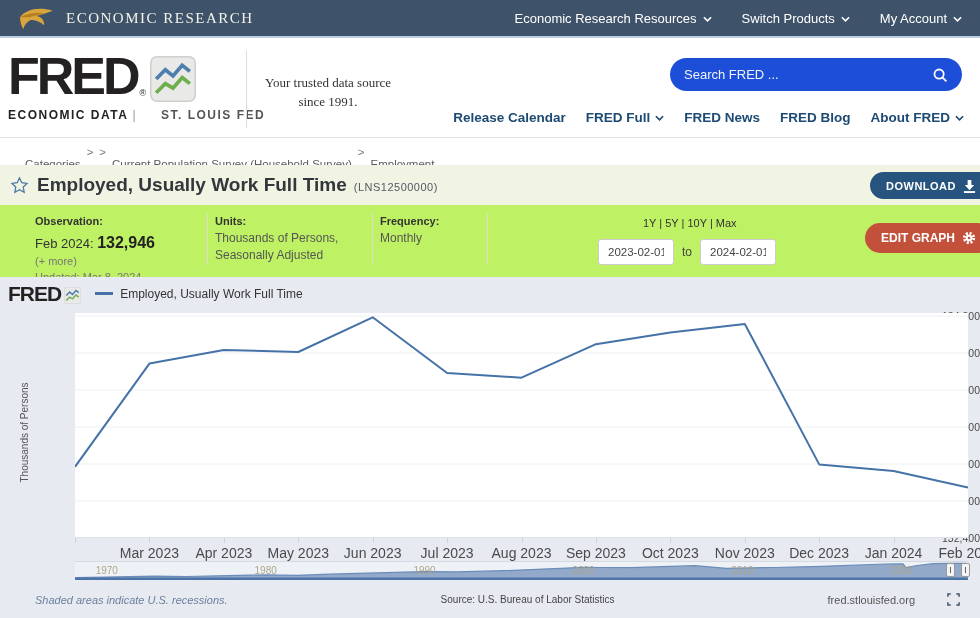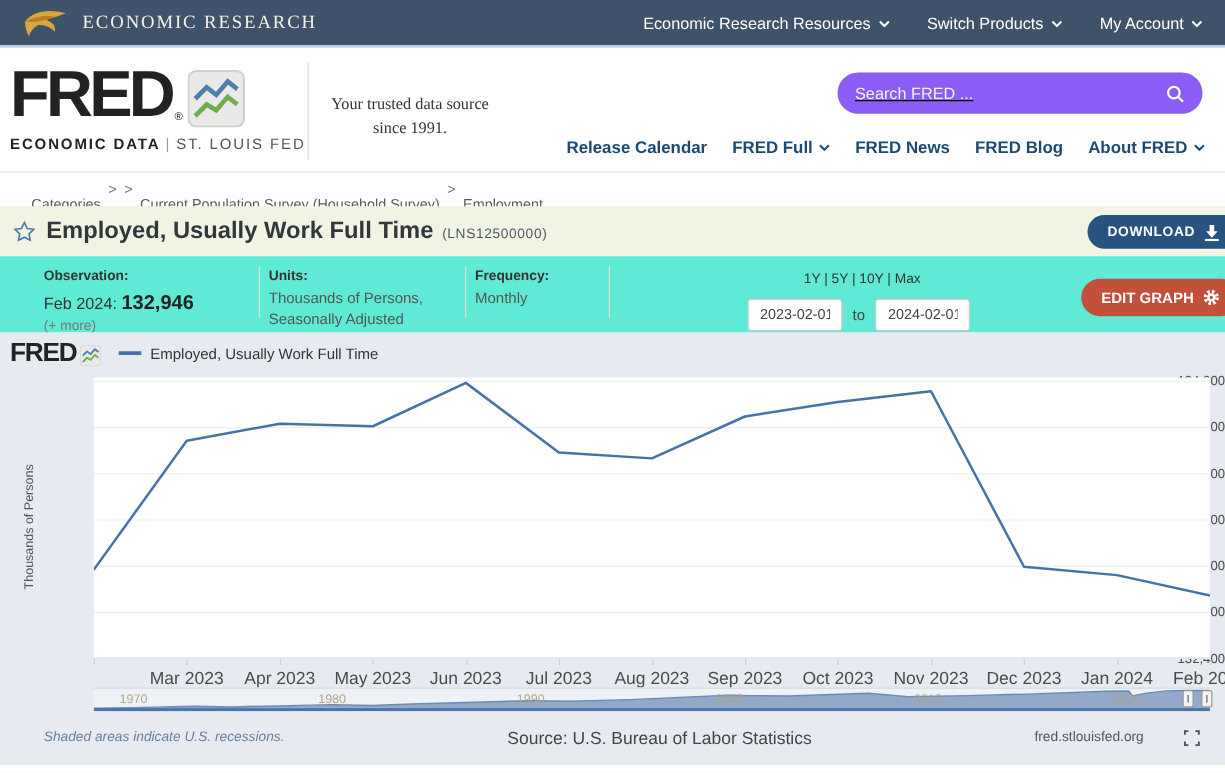--- a/index.html
+++ b/index.html
@@ -17,27 +17,27 @@
   .tn-item svg { margin-top:2px; }
 
   
   .masthead { height:100px; position:relative; background:#fff; border-bottom:1px solid #e2e2e2; }
   .fred-logo { position:absolute; left:8px; top:12px; }
   .fred-word { font-size:52px; font-weight:900; color:#232122; letter-spacing:-3px;
                line-height:1; display:flex; align-items:flex-end; }
   .fred-reg { font-size:9px; font-weight:400; letter-spacing:0; margin:0 4px 4px 2px; }
   .fred-sub { font-size:12px; letter-spacing:1.5px; color:#222; margin-top:6px; font-weight:700; }
   .fred-sub .pipe { color:#999; font-weight:400; margin:0 4px; }
-  .fred-sub .stl { color:#555; font-weight:400; }
+  .fred-sub .stl { color:#555; font-weight:700;margin-left:20px; }
   .mast-div { position:absolute; left:246px; top:12px; height:78px; width:1px; background:#ddd; }
   .tagline { position:absolute; left:258px; top:36px; width:140px; text-align:center;
              font-family:"Liberation Serif", serif; font-size:13px; color:#333; line-height:1.45; }
   .search-pill { position:absolute; right:18px; top:20px; width:292px; height:33px;
-                 background:#8b5cf6; border-radius:17px; display:flex; align-items:center;
-                 padding:0 14px;text-decoration:underline; }
+                 background:#1d4ed8; border-radius:17px; display:flex; align-items:center;
+                 padding:0 14px; }
   .search-pill input { flex:1; background:transparent; border:none; outline:none;
                        color:#fff; font-size:13px; }
   .search-pill input::placeholder { color:#f0f3f6; }
   .fred-links { position:absolute; right:16px; top:72px; display:flex; gap:20px; align-items:center; }
   .fl-item { color:#1d4a73; font-size:13.5px; font-weight:700; display:flex; align-items:center;
              gap:5px; cursor:pointer; }
 
   
   .breadcrumb { height:27px; display:flex; align-items:center; gap:6px; padding-left:25px;
                 font-size:11.5px; color:#5a5a5a; background:#fff; }
@@ -49,21 +49,21 @@
                padding-left:10px; position:relative; }
   .star { display:flex; align-items:center; cursor:pointer; }
   .page-title { font-size:19px; font-weight:700; color:#32373c; margin-left:8px; }
   .series-id { font-size:11px; color:#4f5a64; margin-left:7px; margin-top:4px; letter-spacing:.5px; }
   .download-btn { position:absolute; right:-12px; top:7px; height:27px; background:#26547e;
                   border:none; border-radius:14px; color:#fff; font-size:11px; font-weight:700;
                   letter-spacing:.5px; display:flex; align-items:center; gap:7px; padding:0 16px;
                   cursor:pointer; font-family:"Liberation Sans", sans-serif; }
 
   
-  .info-bar { height:61px; background:#5eead4; position:relative; }
+  .info-bar { height:72px; background:#bef264; position:relative; }
   .vline { position:absolute; top:8px; bottom:12px; width:1px; background:#ddddd2; }
   .icol { position:absolute; top:9px; font-size:12px; color:#555; line-height:1.45; }
   .icol .lab { font-size:11px; font-weight:700; color:#333; }
   .obs-val-line { color:#333; font-size:13px; margin-top:1px; }
   .obs-val { font-size:16px; font-weight:700; color:#222; }
   .obs-more { font-size:11px; color:#777; }
   .obs-upd { font-size:11px; color:#777; }
   .ranges { position:absolute; left:643px; top:12px; font-size:11px; color:#333; cursor:pointer; }
   .dates { position:absolute; left:598px; top:34px; display:flex; align-items:center; gap:8px; }
   .date-input { width:76px; height:26px; border:1px solid #ccc; border-radius:3px;
@@ -94,21 +94,21 @@
   .selector { position:absolute; left:75px; top:284px; width:893px; height:18px;
               background:#eef1f5; border-top:1px solid #d4dae2; }
   .selyear { position:absolute; top:288px; transform:translateX(-50%); font-size:10px;
              color:#ada386; opacity:.95; }
   .sel-handle { position:absolute; top:286px; width:9px; height:14px; background:#f5f5f5;
                 border:1px solid #999; border-radius:2px; cursor:ew-resize; }
   .sel-handle::after { content:""; position:absolute; left:3px; top:3px; width:1px; height:6px;
                        background:#666; }
   .chart-footer { position:absolute; left:0; right:0; top:316px; display:flex; align-items:center; }
   .cf-left { margin-left:35px; font-size:11px; font-style:italic; color:#6a7f9e; }
-  .cf-source { flex:1; text-align:center; font-size:14px; color:#444; }
+  .cf-source { flex:1; text-align:center; font-size:10px; color:#444; }
   .cf-right { display:flex; align-items:center; gap:32px; margin-right:20px; }
   .cf-site { font-size:11px; color:#555; }
   .expand { display:flex; cursor:pointer; }
 </style>
 </head>
 <body>
 
 <header class="topnav">
   <div class="brand">
     <svg width="40" height="26" viewBox="0 0 60 38">

